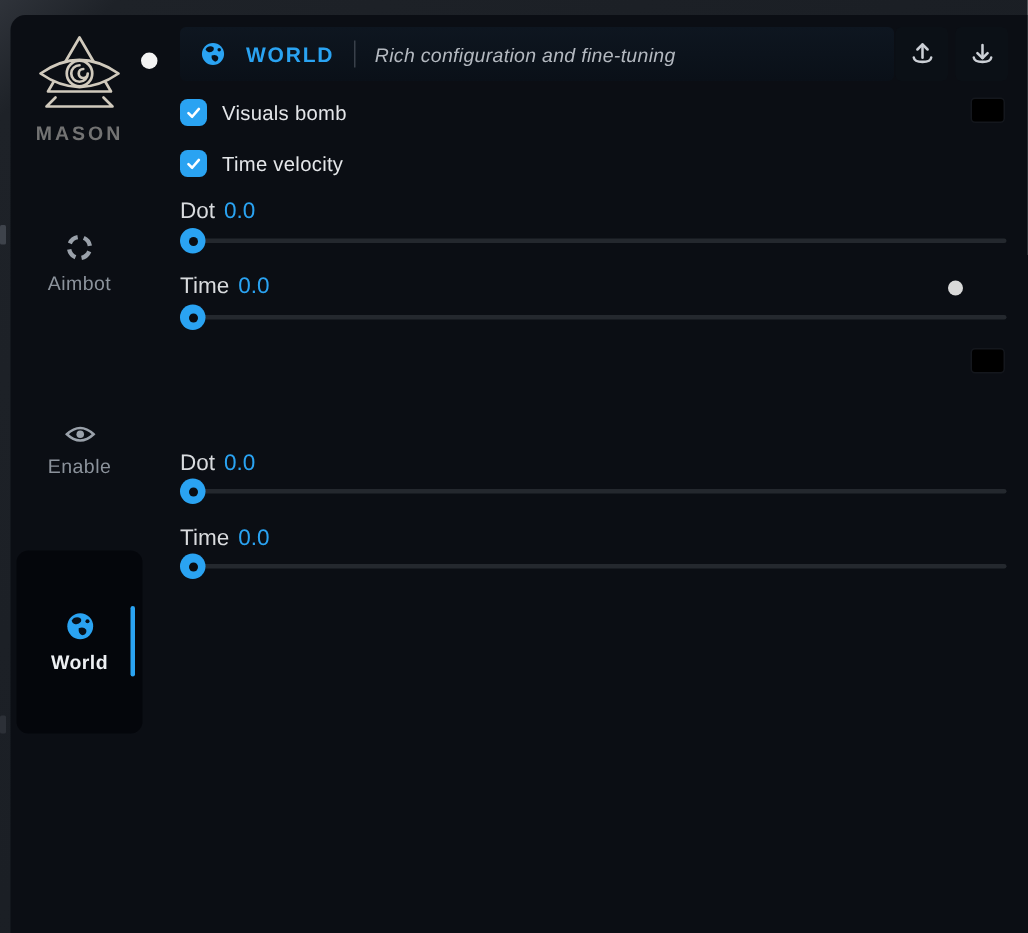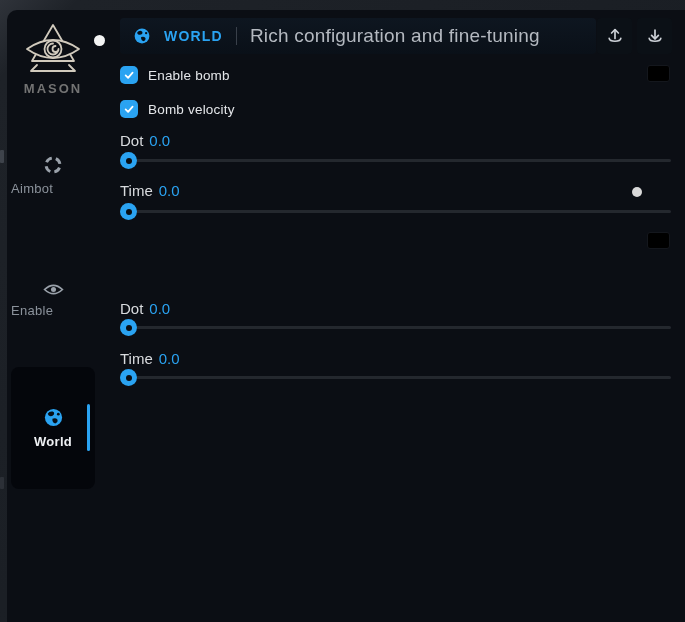--- a/index.html
+++ b/index.html
@@ -18,21 +18,21 @@
   
   .edge-tick{position:absolute;width:4px;background:#3e434b;border-radius:1px;}
   .tick1{left:0;top:150px;height:13px;}
   .tick2{left:0;top:477px;height:12px;background:#2c3037;}
 
   
   .logo-block{position:absolute;left:11px;top:22px;width:84px;text-align:center;}
   .logo-block svg{display:block;margin:0 auto;}
   .brand-name{margin-top:3px;font-size:13px;font-weight:bold;letter-spacing:2px;color:#737373;}
 
-  .nav-item{position:absolute;left:11px;width:84px;text-align:left;cursor:pointer;}
+  .nav-item{position:absolute;left:11px;width:84px;text-align:center;cursor:pointer;}
   .nav-item .nav-icon{display:block;margin:0 auto;}
   .nav-label{margin-top:6px;font-size:13px;color:#8b929b;letter-spacing:.3px;}
   .nav-aimbot{top:155px;}
   .nav-visuals{top:282px;}
   .nav-misc{top:531px;}
 
   .nav-world{
     left:11px;top:367px;width:84px;height:122px;
     background:#04060b;border-radius:8px;
     display:flex;flex-direction:column;align-items:center;justify-content:center;
@@ -44,21 +44,21 @@
   }
 
   
   .header-bar{
     position:absolute;left:120px;top:18px;width:476px;height:36px;
     background:linear-gradient(180deg,#0e1620,#0a1018);
     border-radius:4px;display:flex;align-items:center;padding-left:13px;box-sizing:border-box;
   }
   .header-title{margin-left:13px;font-size:14px;font-weight:bold;letter-spacing:1.2px;color:#2aa3f2;}
   .header-divider{width:1px;height:18px;background:#39404a;margin:0 13px;}
-  .header-subtitle{font-size:19px;color:#b4b9c0;letter-spacing:.2px;}
+  .header-subtitle{font-size:13px;color:#b4b9c0;letter-spacing:.2px;font-style:italic;}
   .icon-btn{
     position:absolute;top:18px;width:35px;height:36px;border-radius:4px;
     background:#0b1016;display:flex;align-items:center;justify-content:center;cursor:pointer;
   }
   .btn-upload{left:597px;}
   .btn-download{left:637px;}
 
   
   .cb-row{position:absolute;left:120px;display:flex;align-items:center;gap:10px;}
   .checkbox{
@@ -186,31 +186,31 @@
       </g>
     </svg>
   </div>
 
   <div class="cb-row row-cb0">
     <span class="checkbox">
       <svg width="12" height="12" viewBox="0 0 16 16">
         <polyline points="3.5,8.5 6.8,11.8 12.8,4.8" fill="none" stroke="#fff" stroke-width="2.3" stroke-linecap="round" stroke-linejoin="round"></polyline>
       </svg>
     </span>
-    <span class="cb-label">Enable bomb</span>
+    <span class="cb-label">Visuals bomb</span>
   </div>
   <div class="swatch swatch-bomb"></div>
 
   <div class="cb-row row-cb1">
     <span class="checkbox">
       <svg width="12" height="12" viewBox="0 0 16 16">
         <polyline points="3.5,8.5 6.8,11.8 12.8,4.8" fill="none" stroke="#fff" stroke-width="2.3" stroke-linecap="round" stroke-linejoin="round"></polyline>
       </svg>
     </span>
-    <span class="cb-label">Bomb velocity</span>
+    <span class="cb-label">Time velocity</span>
   </div>
 
   <div class="slider-label lab-s2">
     <span>Dot</span><span class="val">0.0</span>
   </div>
   <div class="track trk-s2"></div>
   <div class="thumb th-s2"></div>
 
   <div class="slider-label lab-s3">
     <span>Time</span><span class="val">0.0</span>

